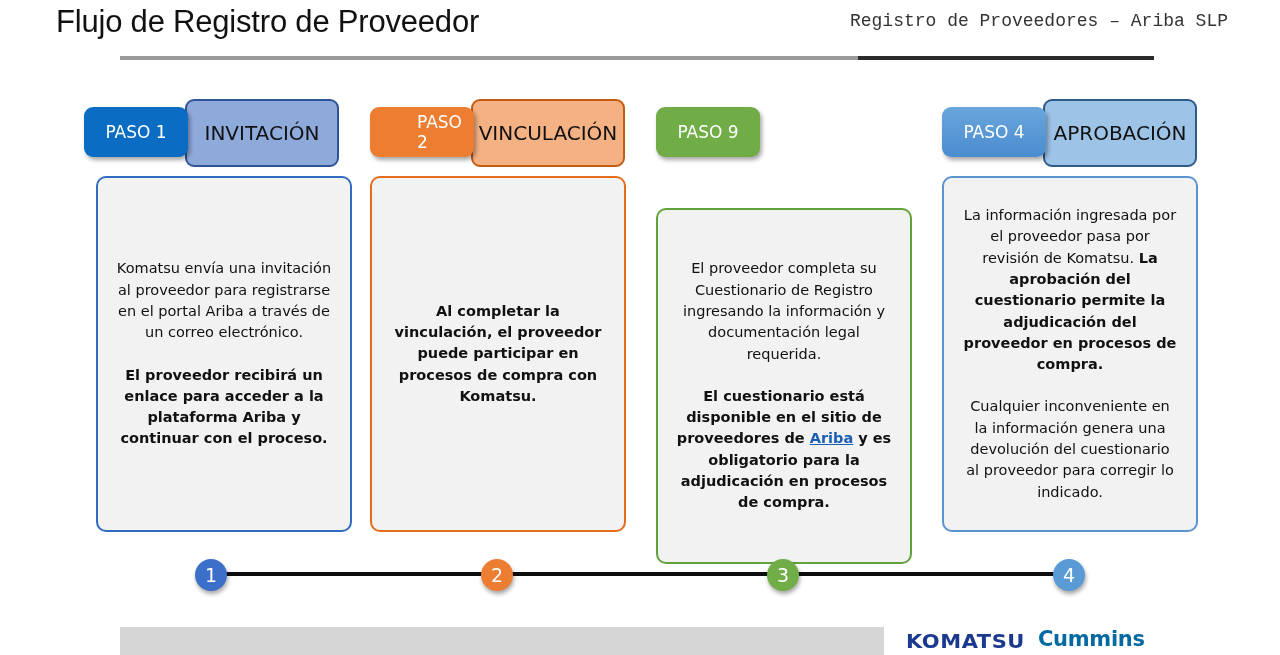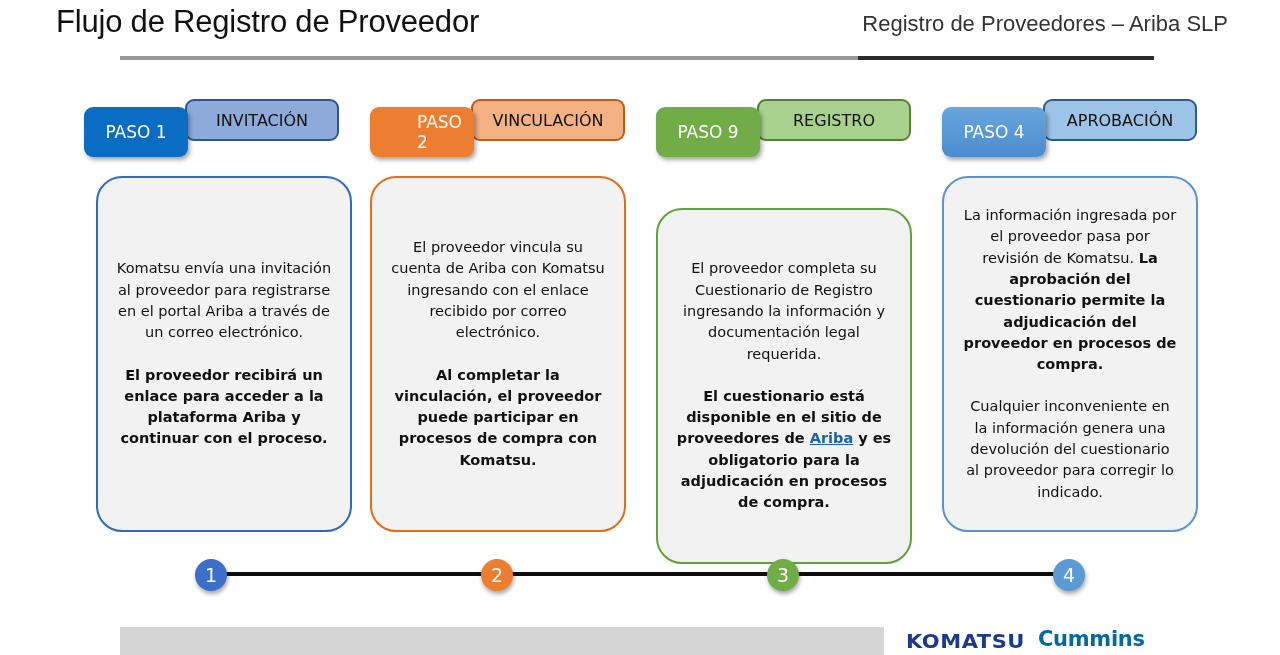--- a/index.html
+++ b/index.html
@@ -8,22 +8,22 @@
     background: #ffffff;
     font-family: "Liberation Sans", sans-serif;
   }
   .title {
     position: absolute; left: 56px; top: 4px;
     font-size: 31px; color: #111; letter-spacing: -0.2px;
     font-family: "Liberation Sans", sans-serif;
   }
   .subtitle {
     position: absolute; right: 52px; top: 11px;
-    font-size: 22px; color: #333;
-    font-family: Liberation Sans, sans-serif;
+    font-size: 18px; color: #333;
+    font-family: Liberation Mono, monospace;
   }
   .rule-gray {
     position: absolute; left: 120px; top: 56px; width: 738px; height: 4px;
     background: #9a9a9a;
   }
   .rule-dark {
     position: absolute; left: 858px; top: 56px; width: 296px; height: 4px;
     background: #2b2b2b;
   }
   .step-header {
@@ -31,29 +31,29 @@
   }
   .pill-num {
     position: absolute; left: 0; top: 8px; width: 104px; height: 50px;
     border-radius: 9px; color: #fff; z-index: 2;
     display: flex; align-items: center; justify-content: center;
     font-family: "DejaVu Sans", sans-serif; font-size: 17px;
     box-shadow: 2px 3px 4px rgba(0,0,0,0.35);
     box-sizing: border-box;
   }
   .pill-label {
-    position: absolute; left: 101px; top: 0; width: 154px; height: 42px;
+    position: absolute; left: 101px; top: 0; width: 154px; height: 68px;
     border-radius: 9px; z-index: 1; color: #111;
     display: flex; align-items: center; justify-content: center;
-    font-family: "DejaVu Sans", sans-serif; font-size: 16px;
+    font-family: "DejaVu Sans", sans-serif; font-size: 20px;
     box-sizing: border-box; border: 2px solid;
   }
   .card {
     position: absolute; top: 176px; width: 256px; height: 356px;
-    border-radius: 26px; background: #f2f2f2; box-sizing: border-box;
+    border-radius: 10px; background: #f2f2f2; box-sizing: border-box;
     border: 2px solid;
     display: flex; flex-direction: column; justify-content: center; align-items: center;
     padding: 0 18px; text-align: center;
     font-family: "DejaVu Sans", sans-serif; font-size: 14.5px; line-height: 21.3px;
     color: #111;
   }
   .card p { margin: 0; }
   .card p + p { margin-top: 21px; }
   .card b { font-weight: bold; }
   .card a { color: #1a5fb4; text-decoration: underline; font-weight: bold; }
@@ -95,35 +95,33 @@
   <div class="pill-label" style="background:#8eaadb; border-color:#2f5597;">INVITACIÓN</div>
 </div>
 
 <div class="step-header" style="left:370px;">
   <div class="pill-num" style="background:#ed7d31;padding-left:47px;">PASO 2</div>
   <div class="pill-label" style="background:#f4b183; border-color:#c55a11;">VINCULACIÓN</div>
 </div>
 
 <div class="step-header" style="left:656px;">
   <div class="pill-num" style="background:#70ad47;">PASO 9</div>
-  <div class="pill-label" style="background:#a9d18e; border-color:#548235;">REGISTRO</div>
 </div>
 
 <div class="step-header" style="left:942px;">
   <div class="pill-num" style="background:linear-gradient(#6aa6dc,#4a8ccf);">PASO 4</div>
   <div class="pill-label" style="background:#9dc3e6; border-color:#2e5b8a;">APROBACIÓN</div>
 </div>
 
 <div class="card" style="left:96px; border-color:#2f6cc0;">
   <p>Komatsu envía una invitación al proveedor para registrarse en el portal Ariba a través de un correo electrónico.</p>
   <p><b>El proveedor recibirá un enlace para acceder a la plataforma Ariba y continuar con el proceso.</b></p>
 </div>
 
 <div class="card" style="left:370px; border-color:#e46c1a;">
-  <p>El proveedor vincula su cuenta de Ariba con Komatsu ingresando con el enlace recibido por correo electrónico.</p>
   <p><b>Al completar la vinculación, el proveedor puede participar en procesos de compra con Komatsu.</b></p>
 </div>
 
 <div class="card" style="left:656px; border-color:#62a23a;margin-top:32px;">
   <p>El proveedor completa su Cuestionario de Registro ingresando la información y documentación legal requerida.</p>
   <p><b>El cuestionario está disponible en el sitio de proveedores de </b><a>Ariba</a><b> y es obligatorio para la adjudicación en procesos de compra.</b></p>
 </div>
 
 <div class="card" style="left:942px; border-color:#5a93cf;">
   <p><span>La información ingresada por el proveedor pasa por revisión de Komatsu. </span><b>La aprobación del cuestionario permite la adjudicación del proveedor en procesos de compra.</b></p>

